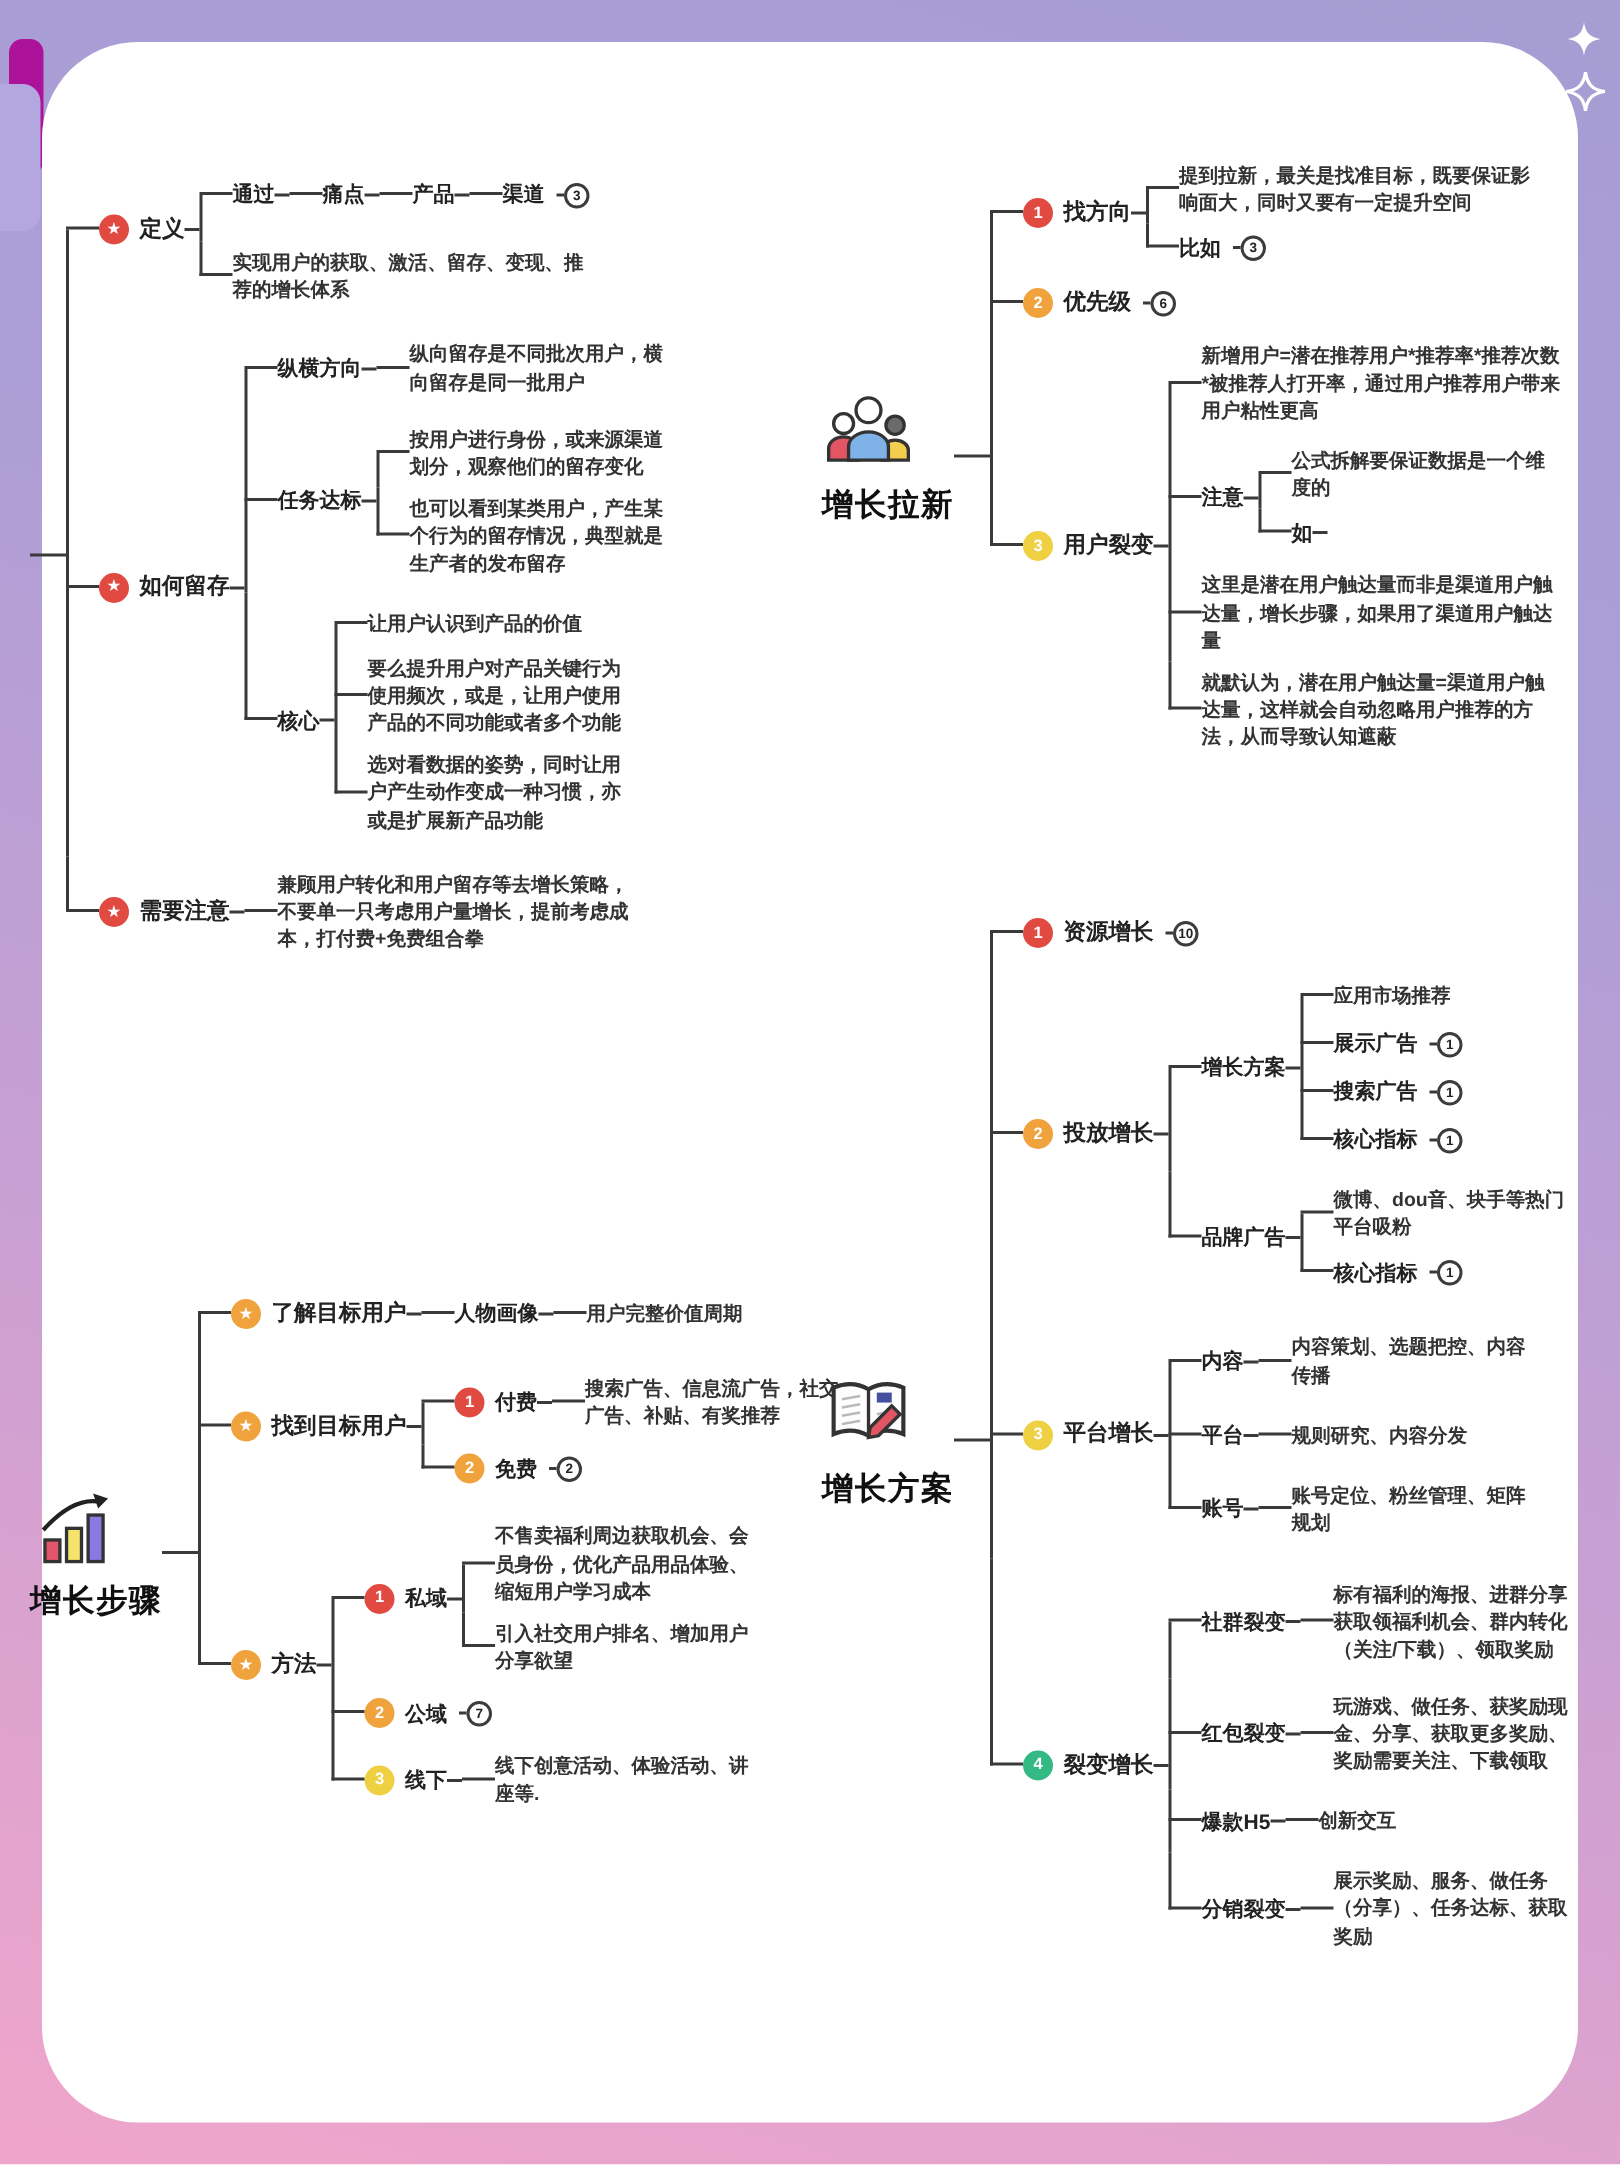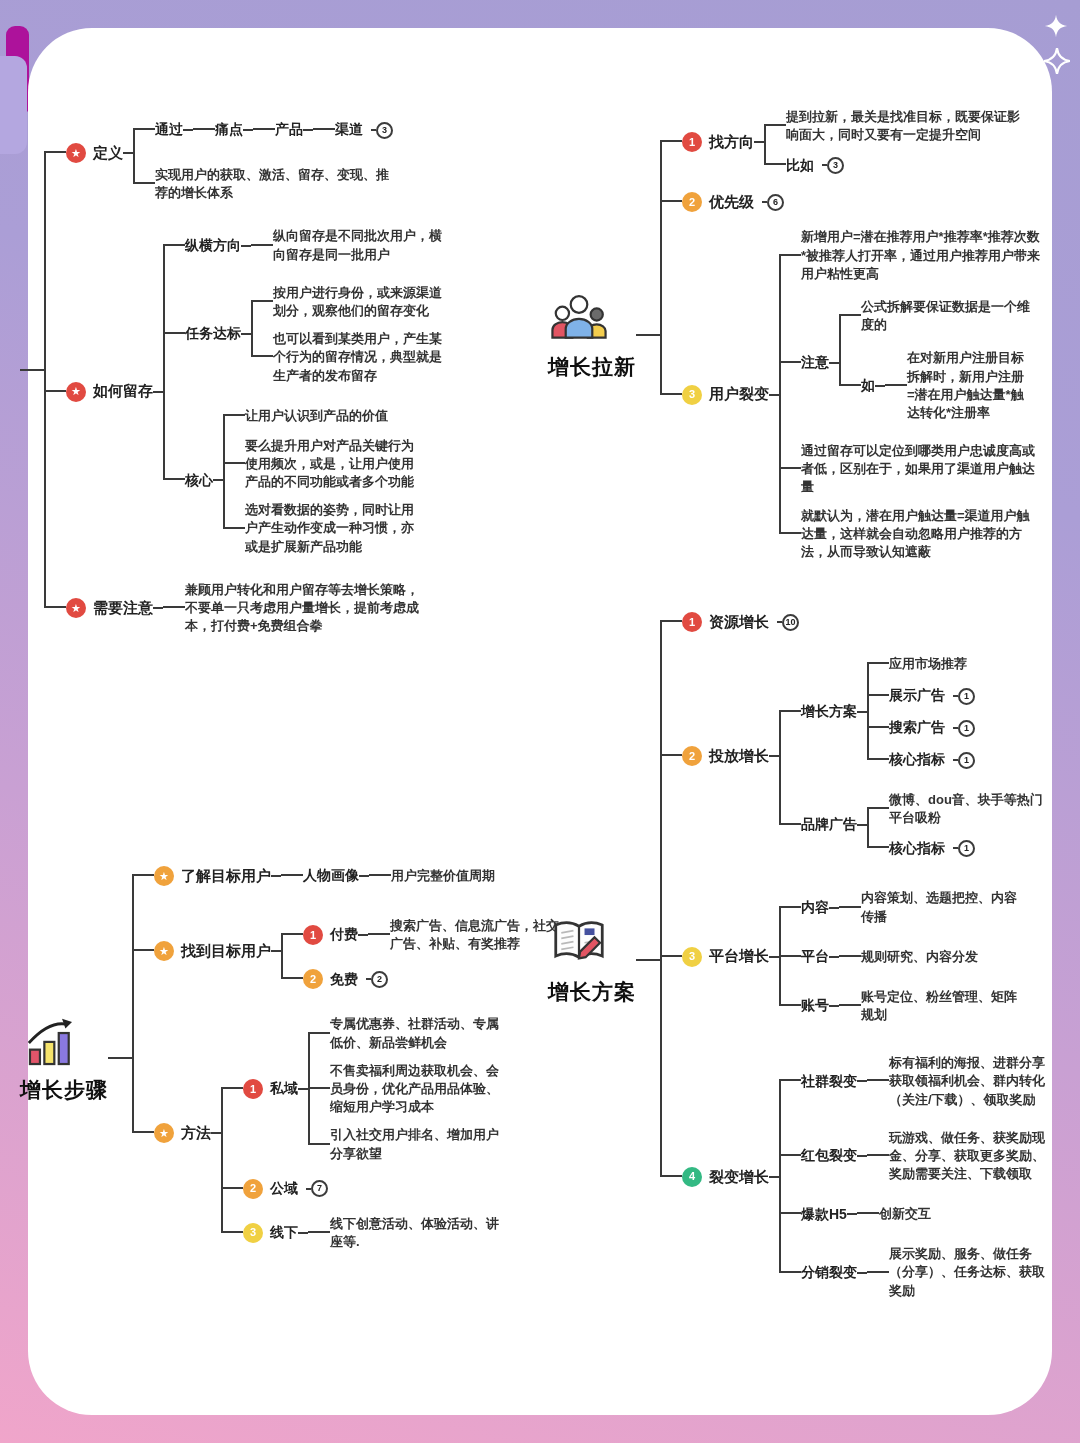--- a/index.html
+++ b/index.html
@@ -322,38 +322,29 @@
                             <div class="leaf-label depth-3">公式拆解要保证数据是一个维度的</div>
                           </div>
                         </div>
                       </div>
                       <div class="kid">
                         <div class="branch">
                           <div class="head">
                             <div class="topic-label depth-3">如</div>
                           </div>
                           <div class="conn"></div>
-                          <div class="kids">
-                            <div class="kid">
-                              <div class="branch">
-                                <div class="head">
-                                  <div class="leaf-label depth-4">在对新用户注册目标拆解时，新用户注册=潜在用户触达量*触达转化*注册率</div>
-                                </div>
-                              </div>
-                            </div>
-                          </div>
-                        </div>
-                      </div>
-                    </div>
-                  </div>
-                </div>
-                <div class="kid">
-                  <div class="branch">
-                    <div class="head">
-                      <div class="leaf-label depth-2">通过留存可以定位到哪类用户忠诚度高或者低，区别在于，如果用了渠道用户触达量</div>
+                        </div>
+                      </div>
+                    </div>
+                  </div>
+                </div>
+                <div class="kid">
+                  <div class="branch">
+                    <div class="head">
+                      <div class="leaf-label depth-2">这里是潜在用户触达量而非是渠道用户触达量，增长步骤，如果用了渠道用户触达量</div>
                     </div>
                   </div>
                 </div>
                 <div class="kid">
                   <div class="branch">
                     <div class="head">
                       <div class="leaf-label depth-2">就默认为，潜在用户触达量=渠道用户触达量，这样就会自动忽略用户推荐的方法，从而导致认知遮蔽</div>
                     </div>
                   </div>
                 </div>
@@ -457,27 +448,20 @@
               <div class="conn"></div>
               <div class="kids">
                 <div class="kid">
                   <div class="branch">
                     <div class="head">
                       <span class="badge" style="background: rgb(225, 74, 65);">1</span>
                       <div class="topic-label depth-2">私域</div>
                     </div>
                     <div class="conn"></div>
                     <div class="kids">
-                      <div class="kid">
-                        <div class="branch">
-                          <div class="head">
-                            <div class="leaf-label depth-3">专属优惠券、社群活动、专属低价、新品尝鲜机会</div>
-                          </div>
-                        </div>
-                      </div>
                       <div class="kid">
                         <div class="branch">
                           <div class="head">
                             <div class="leaf-label depth-3">不售卖福利周边获取机会、会员身份，优化产品用品体验、缩短用户学习成本</div>
                           </div>
                         </div>
                       </div>
                       <div class="kid">
                         <div class="branch">
                           <div class="head">

